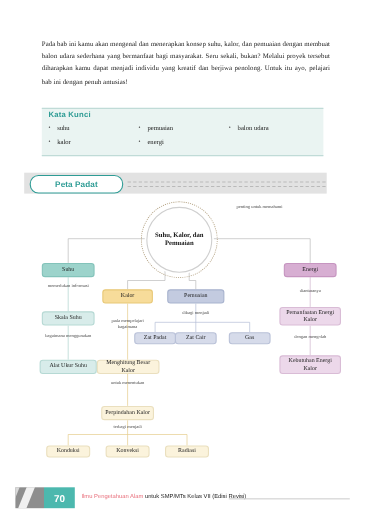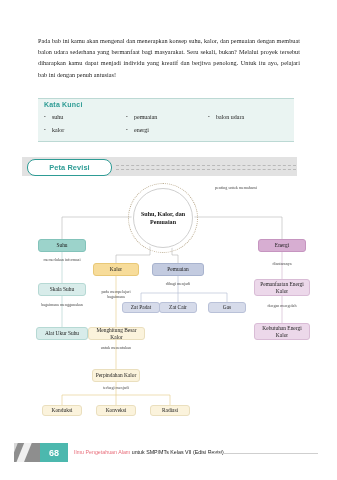--- a/index.html
+++ b/index.html
@@ -213,21 +213,21 @@
         <span class="kk-bullet">•</span>
         <span>energi</span>
       </div>
       <div class="kk-item"></div>
     </div>
   </div>
 
   <div class="pk-wrap">
     <div class="pk-bg"></div>
     <div class="pk-line"></div>
-    <div class="pk-pill">Peta Revisi</div>
+    <div class="pk-pill">Peta Padat</div>
   </div>
 
   <div class="map">
 
     <svg width="337" height="250">
       <g stroke="#b7b7b7" stroke-width="0.6" fill="none">
 
         <path d="M133 34 L62 34 L62 56"></path>
 
         <path d="M191 34 L282 34 L282 56"></path>
@@ -296,18 +296,18 @@
     <div class="node n-purple" style="left:258px;top:56px;width:48px;height:13px;">Energi</div>
     <div class="elabel" style="left:260px;top:78px;width:44px;">diantaranya</div>
     <div class="node n-purplel" style="left:254px;top:96px;width:56px;height:17px;">Pemanfaatan Energi Kalor</div>
     <div class="elabel" style="left:260px;top:120px;width:44px;">dengan mengolah</div>
     <div class="node n-purplel" style="left:254px;top:140px;width:56px;height:17px;">Kebutuhan Energi Kalor</div>
 
   </div>
 
   <div class="footer">
     <div class="f-badge"></div>
-    <div class="f-num">68</div>
+    <div class="f-num">70</div>
     <div class="f-text"><span class="hl">Ilmu Pengetahuan Alam</span><span> untuk SMP/MTs Kelas VII (Edisi Revisi)</span></div>
     <div class="f-rule"></div>
   </div>
 
 </div>
 
 </body></html>

